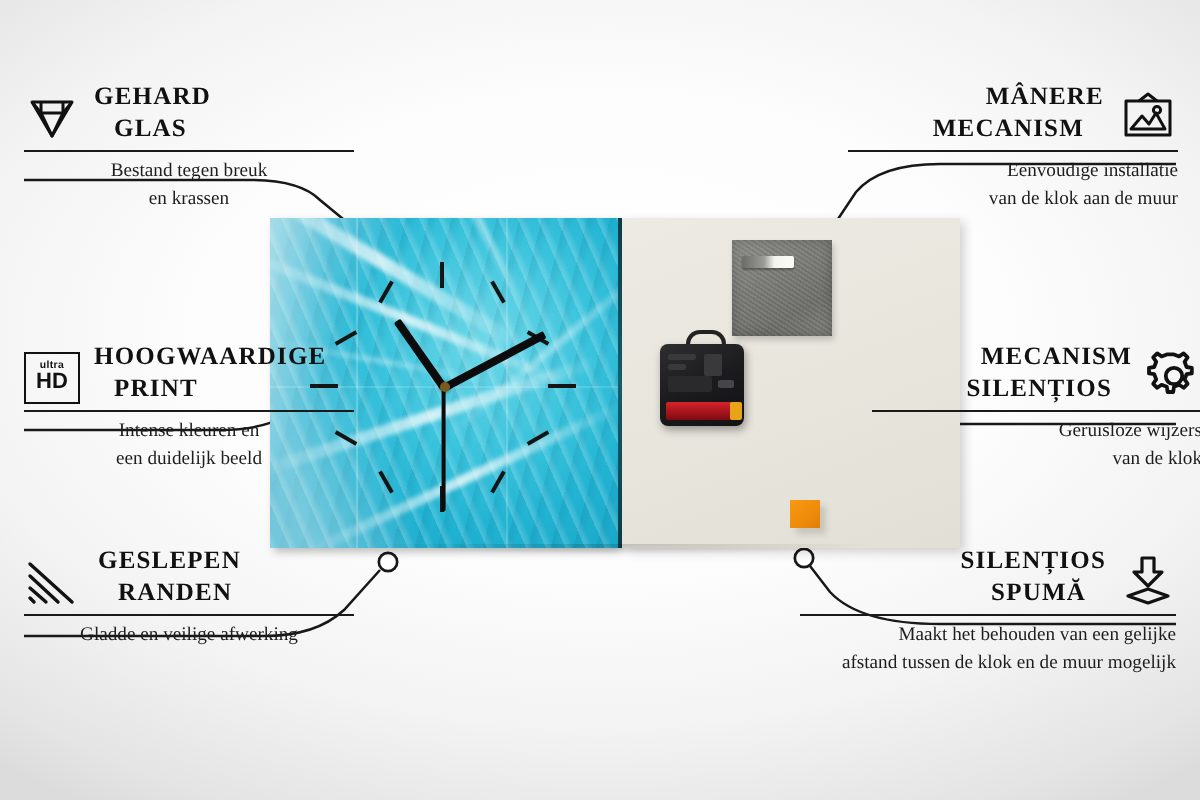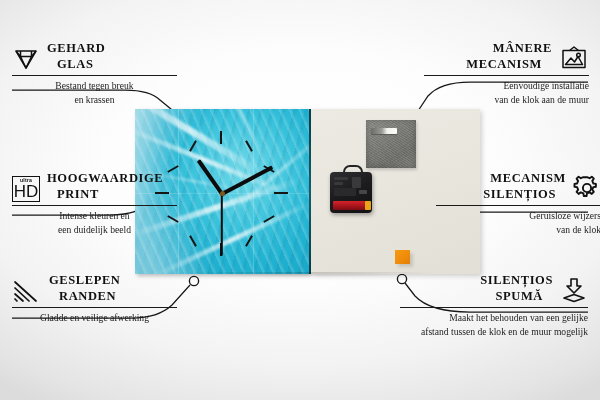--- a/index.html
+++ b/index.html
@@ -53,21 +53,21 @@
 
   
   .hdbox {
     width: 26px; height: 24px;
     border: 1.4px solid #111;
     display: flex; flex-direction: column;
     align-items: center; justify-content: center;
     line-height: 1;
   }
   .hdbox .ultra { font-size: 5.2px; font-weight: 700; letter-spacing: .2px; color:#111; font-family:"Liberation Sans", sans-serif;}
-  .hdbox .hd { font-size: 17px; font-weight: 400; color:#111; font-family:"Liberation Sans", sans-serif; margin-top:0px;}
+  .hdbox .hd { font-size: 11px; font-weight: 700; color:#111; font-family:"Liberation Sans", sans-serif; margin-top:0px;}
 
   
   #wires { position: absolute; left: 0; top: 0; width: 600px; height: 400px; }
   #wires path { fill: none; stroke: #181818; stroke-width: 1.25; }
   #wires circle.node { fill: #fdfdfd; stroke: #181818; stroke-width: 1.35; }
 
   
   #product {
     position: absolute;
     left: 135px; top: 109px;

